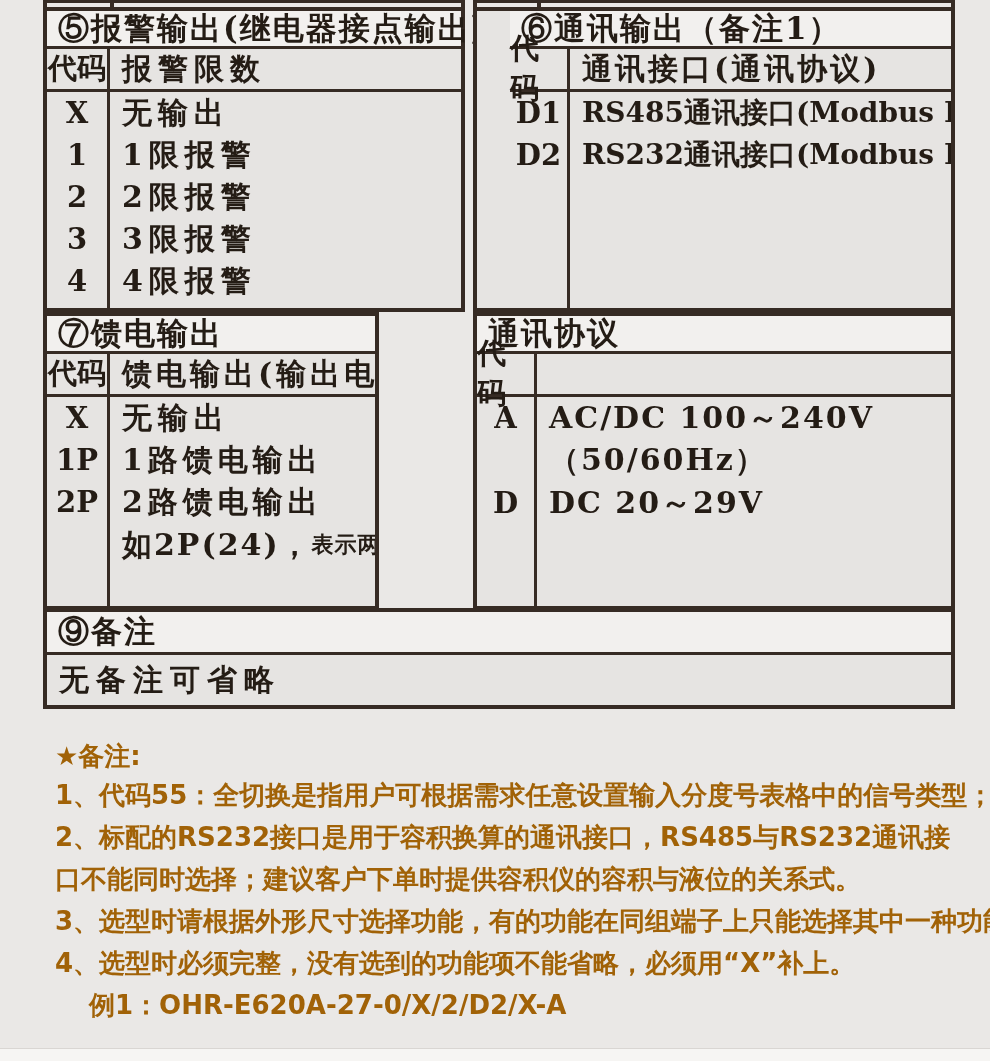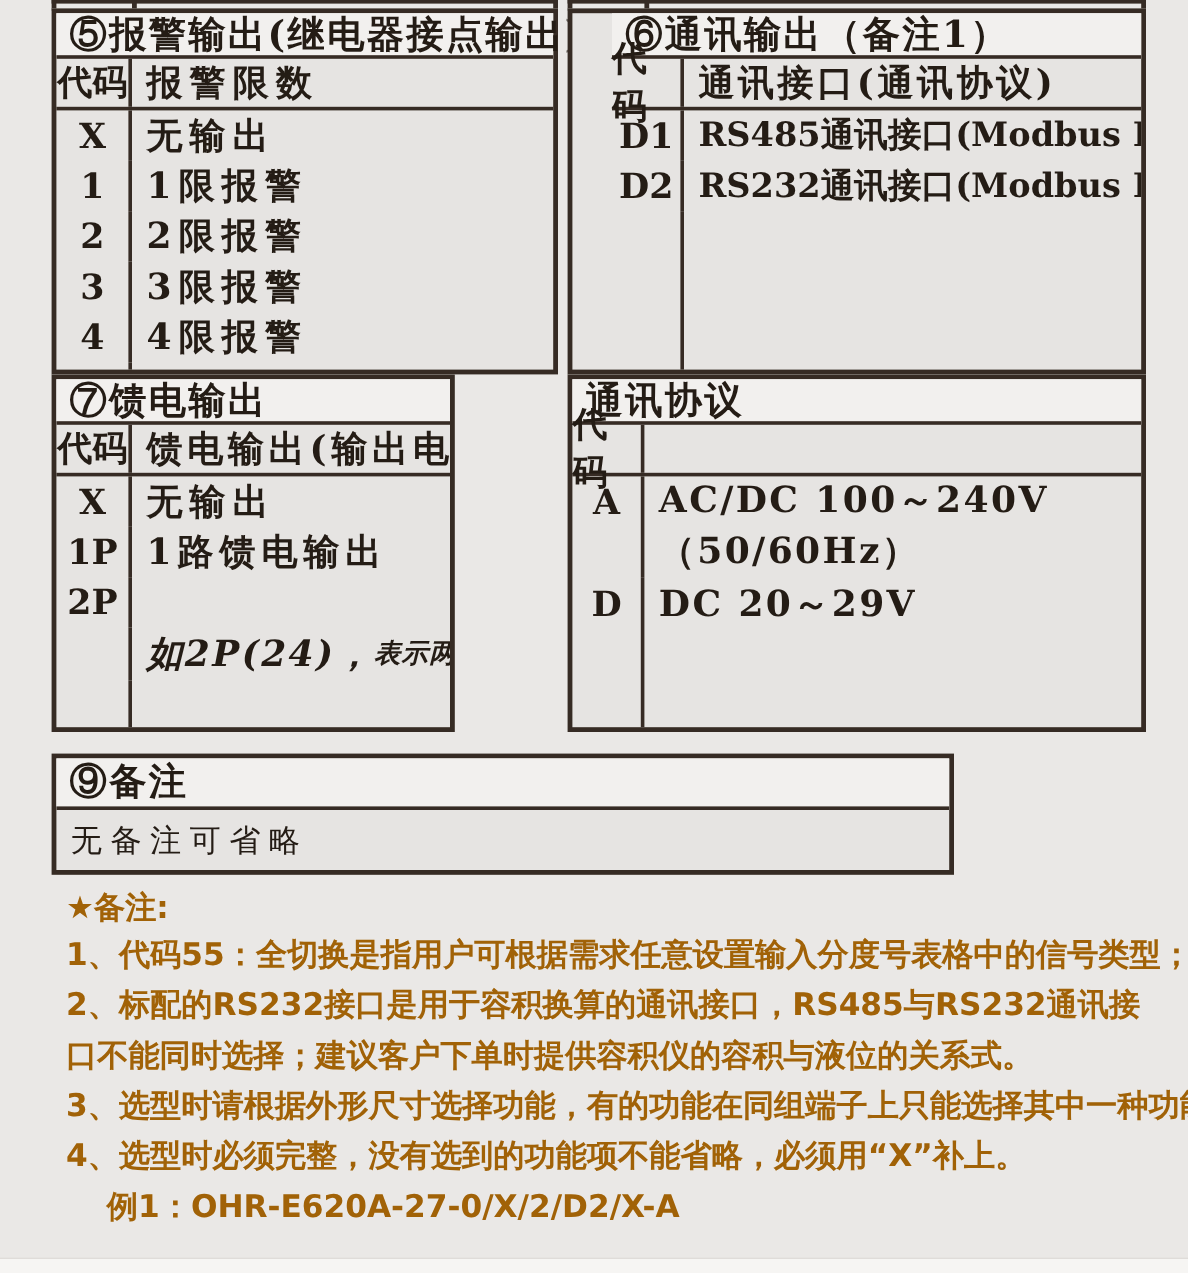--- a/index.html
+++ b/index.html
@@ -34,21 +34,21 @@
             font-size:30px;font-weight:bold;white-space:nowrap;overflow:hidden;}
   .ls6{letter-spacing:6px;border-radius:15px;} .ls5{letter-spacing:5px;} .ls4{letter-spacing:4px;}
   .ls3{letter-spacing:3px;} .ls2{letter-spacing:2px;} .ls0{letter-spacing:0;}
   .fs28{font-size:28px;}
   .tall{height:84px;}
   .tall .codecell{align-items:flex-start;line-height:42px;}
   .twolines{display:block;line-height:42px;padding-top:0;}
   .smallnote{font-size:22px;font-weight:bold;letter-spacing:1px;
              font-family:"DejaVu Sans","Liberation Sans",sans-serif;}
   .t9body{flex:1;display:flex;align-items:center;padding-left:12px;
-          font-size:26px;font-weight:normal;letter-spacing:7px;}
+          font-size:30px;font-weight:bold;letter-spacing:7px;}
   
   .notes{position:absolute;left:55px;top:738px;width:910px;
          font-family:"DejaVu Sans","Liberation Sans",sans-serif;
          font-weight:bold;color:#a16207;}
   .note-title{height:36px;display:flex;align-items:center;font-size:26px;}
   .note-line{height:42px;display:flex;align-items:center;font-size:26px;white-space:nowrap;}
   .note-line.indent{padding-left:34px;}
   .footer-strip{position:absolute;left:0;top:1048px;width:990px;height:13px;
                 background:var(--page);border-top:1px solid #d9d6d3;}
 </style>
@@ -129,22 +129,23 @@
     <div class="trow">
       <div class="codecell">X</div>
       <div class="desccell ls6">无输出</div>
     </div>
     <div class="trow">
       <div class="codecell">1P</div>
       <div class="desccell ls5">1路馈电输出</div>
     </div>
     <div class="trow">
       <div class="codecell">2P</div>
+      <div class="desccell ls5">2路馈电输出</div>
     </div>
-    <div class="trow" style="height:44px;font-style:italic;">
+    <div class="trow" style="height:44px;">
       <div class="codecell"></div>
       <div class="desccell ls2">
           <span>如2P(24)，</span>
           <span class="smallnote">表示两路24V馈电</span>
         </div>
     </div>
     <div class="filler">
       <div class="codecell"></div>
       <div class="desccell"></div>
     </div>
@@ -165,21 +166,21 @@
     <div class="trow" style="height:44px;">
       <div class="codecell">D</div>
       <div class="desccell ls2">DC 20～29V</div>
     </div>
     <div class="filler">
       <div class="codecell"></div>
       <div class="desccell"></div>
     </div>
   </div>
 
-  <div class="tblock" style="left:43px;top:628px;width:752px;height:101px;">
+  <div class="tblock" style="left:43px;top:608px;width:912px;height:101px;">
     <div class="band" style="height:43px;">⑨备注</div>
     <div class="t9body">无备注可省略</div>
   </div>
 
   <div class="notes">
     <div class="note-title">★备注:</div>
     <div class="note-line">1、代码55：全切换是指用户可根据需求任意设置输入分度号表格中的信号类型；</div>
     <div class="note-line">2、标配的RS232接口是用于容积换算的通讯接口，RS485与RS232通讯接</div>
     <div class="note-line">口不能同时选择；建议客户下单时提供容积仪的容积与液位的关系式。</div>
     <div class="note-line">3、选型时请根据外形尺寸选择功能，有的功能在同组端子上只能选择其中一种功能。</div>

